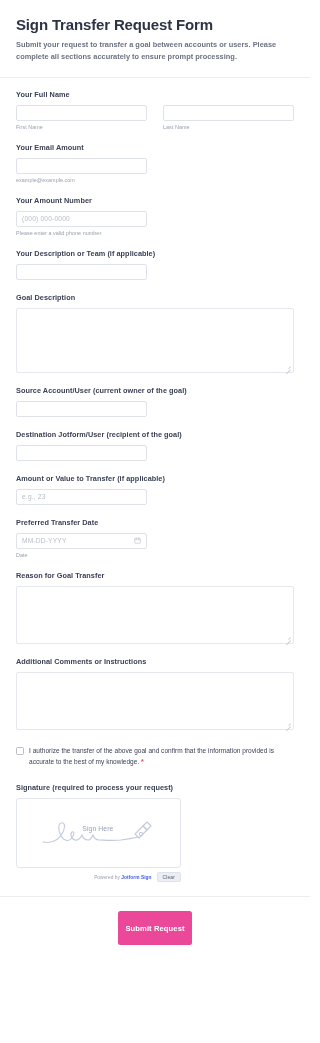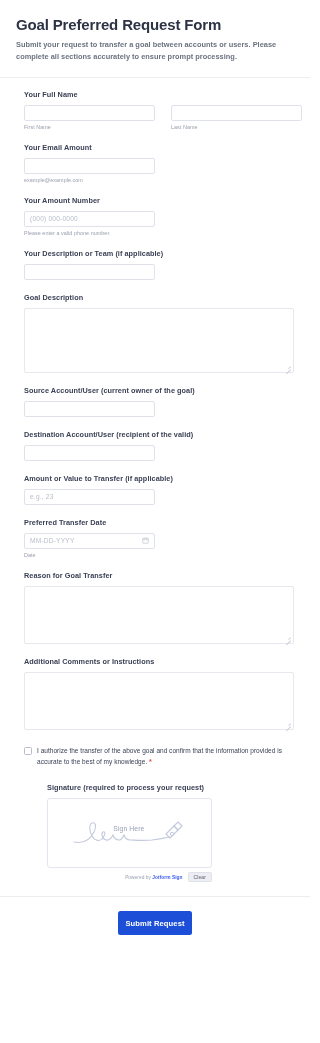--- a/index.html
+++ b/index.html
@@ -40,21 +40,21 @@
     letter-spacing: 0.02px;
     font-weight: bold;
   }
   .header-rule {
     height: 1px;
     background: #ededf0;
     width: 100%;
   }
   
   .form-body {
-    padding: 12px 16px 0 24px;
+    padding: 12px 16px 0 16px;
   }
   .field {
     margin-bottom: 13px;
   }
   .field-label {
     display: block;
     font-size: 7.3px;
     font-weight: bold;
     color: #3b4156;
     margin-bottom: 6px;
@@ -152,21 +152,21 @@
     background: #fff;
     margin-top: 1px;
   }
   .consent-text {
     font-size: 6.5px;
     line-height: 1.55;
     color: #3b4156;
     letter-spacing: 0.02px;
   }
   
-  .sig-wrap { margin-bottom: 4px; margin-left: 23px; }
+  .sig-wrap { margin-bottom: 4px; }
   .sig-pad {
     box-sizing: border-box;
     width: 165px;
     height: 70px;
     border: 1px solid #e3e6ee;
     border-radius: 3px;
     background: #ffffff;
     position: relative;
     overflow: hidden;
   }
@@ -218,41 +218,41 @@
     background: #ededf0;
     width: 100%;
     margin-top: 14px;
   }
   .footer {
     padding: 14px 0 18px 0;
     display: flex;
     justify-content: center;
   }
   .submit-btn {
-    background: #1d4ed8;
+    background: #ec4899;
     color: #ffffff;
     font-size: 7.6px;
     font-weight: bold;
     border: none;
     border-radius: 2.5px;
     padding: 0;
     width: 74px;
-    height: 24px;
+    height: 34px;
     letter-spacing: 0.1px;
     font-family: "Liberation Sans", sans-serif;
     cursor: pointer;
   }
 </style>
 </head>
 <body>
 
 <div class="form-root">
 
   <div class="form-header">
-    <h1 class="form-title">Goal Preferred Request Form</h1>
+    <h1 class="form-title">Sign Transfer Request Form</h1>
     <p class="form-subtitle">Submit your request to transfer a goal between accounts or users. Please complete all sections accurately to ensure prompt processing.</p>
   </div>
   <div class="header-rule"></div>
 
   <div class="form-body">
 
     <div class="field">
       <span class="field-label">Your Full Name</span>
       <div class="row-two">
         <div class="col">
@@ -302,21 +302,21 @@
     </div>
 
     <div class="field">
       <span class="field-label">Source Account/User (current owner of the goal)</span>
       <div class="input-box">
         <span class="ph"></span>
       </div>
     </div>
 
     <div class="field">
-      <span class="field-label">Destination Account/User (recipient of the valid)</span>
+      <span class="field-label">Destination Jotform/User (recipient of the goal)</span>
       <div class="input-box">
         <span class="ph"></span>
       </div>
     </div>
 
     <div class="field">
       <span class="field-label">Amount or Value to Transfer (if applicable)</span>
       <div class="input-box">
         <span class="ph">e.g., 23</span>
       </div>

